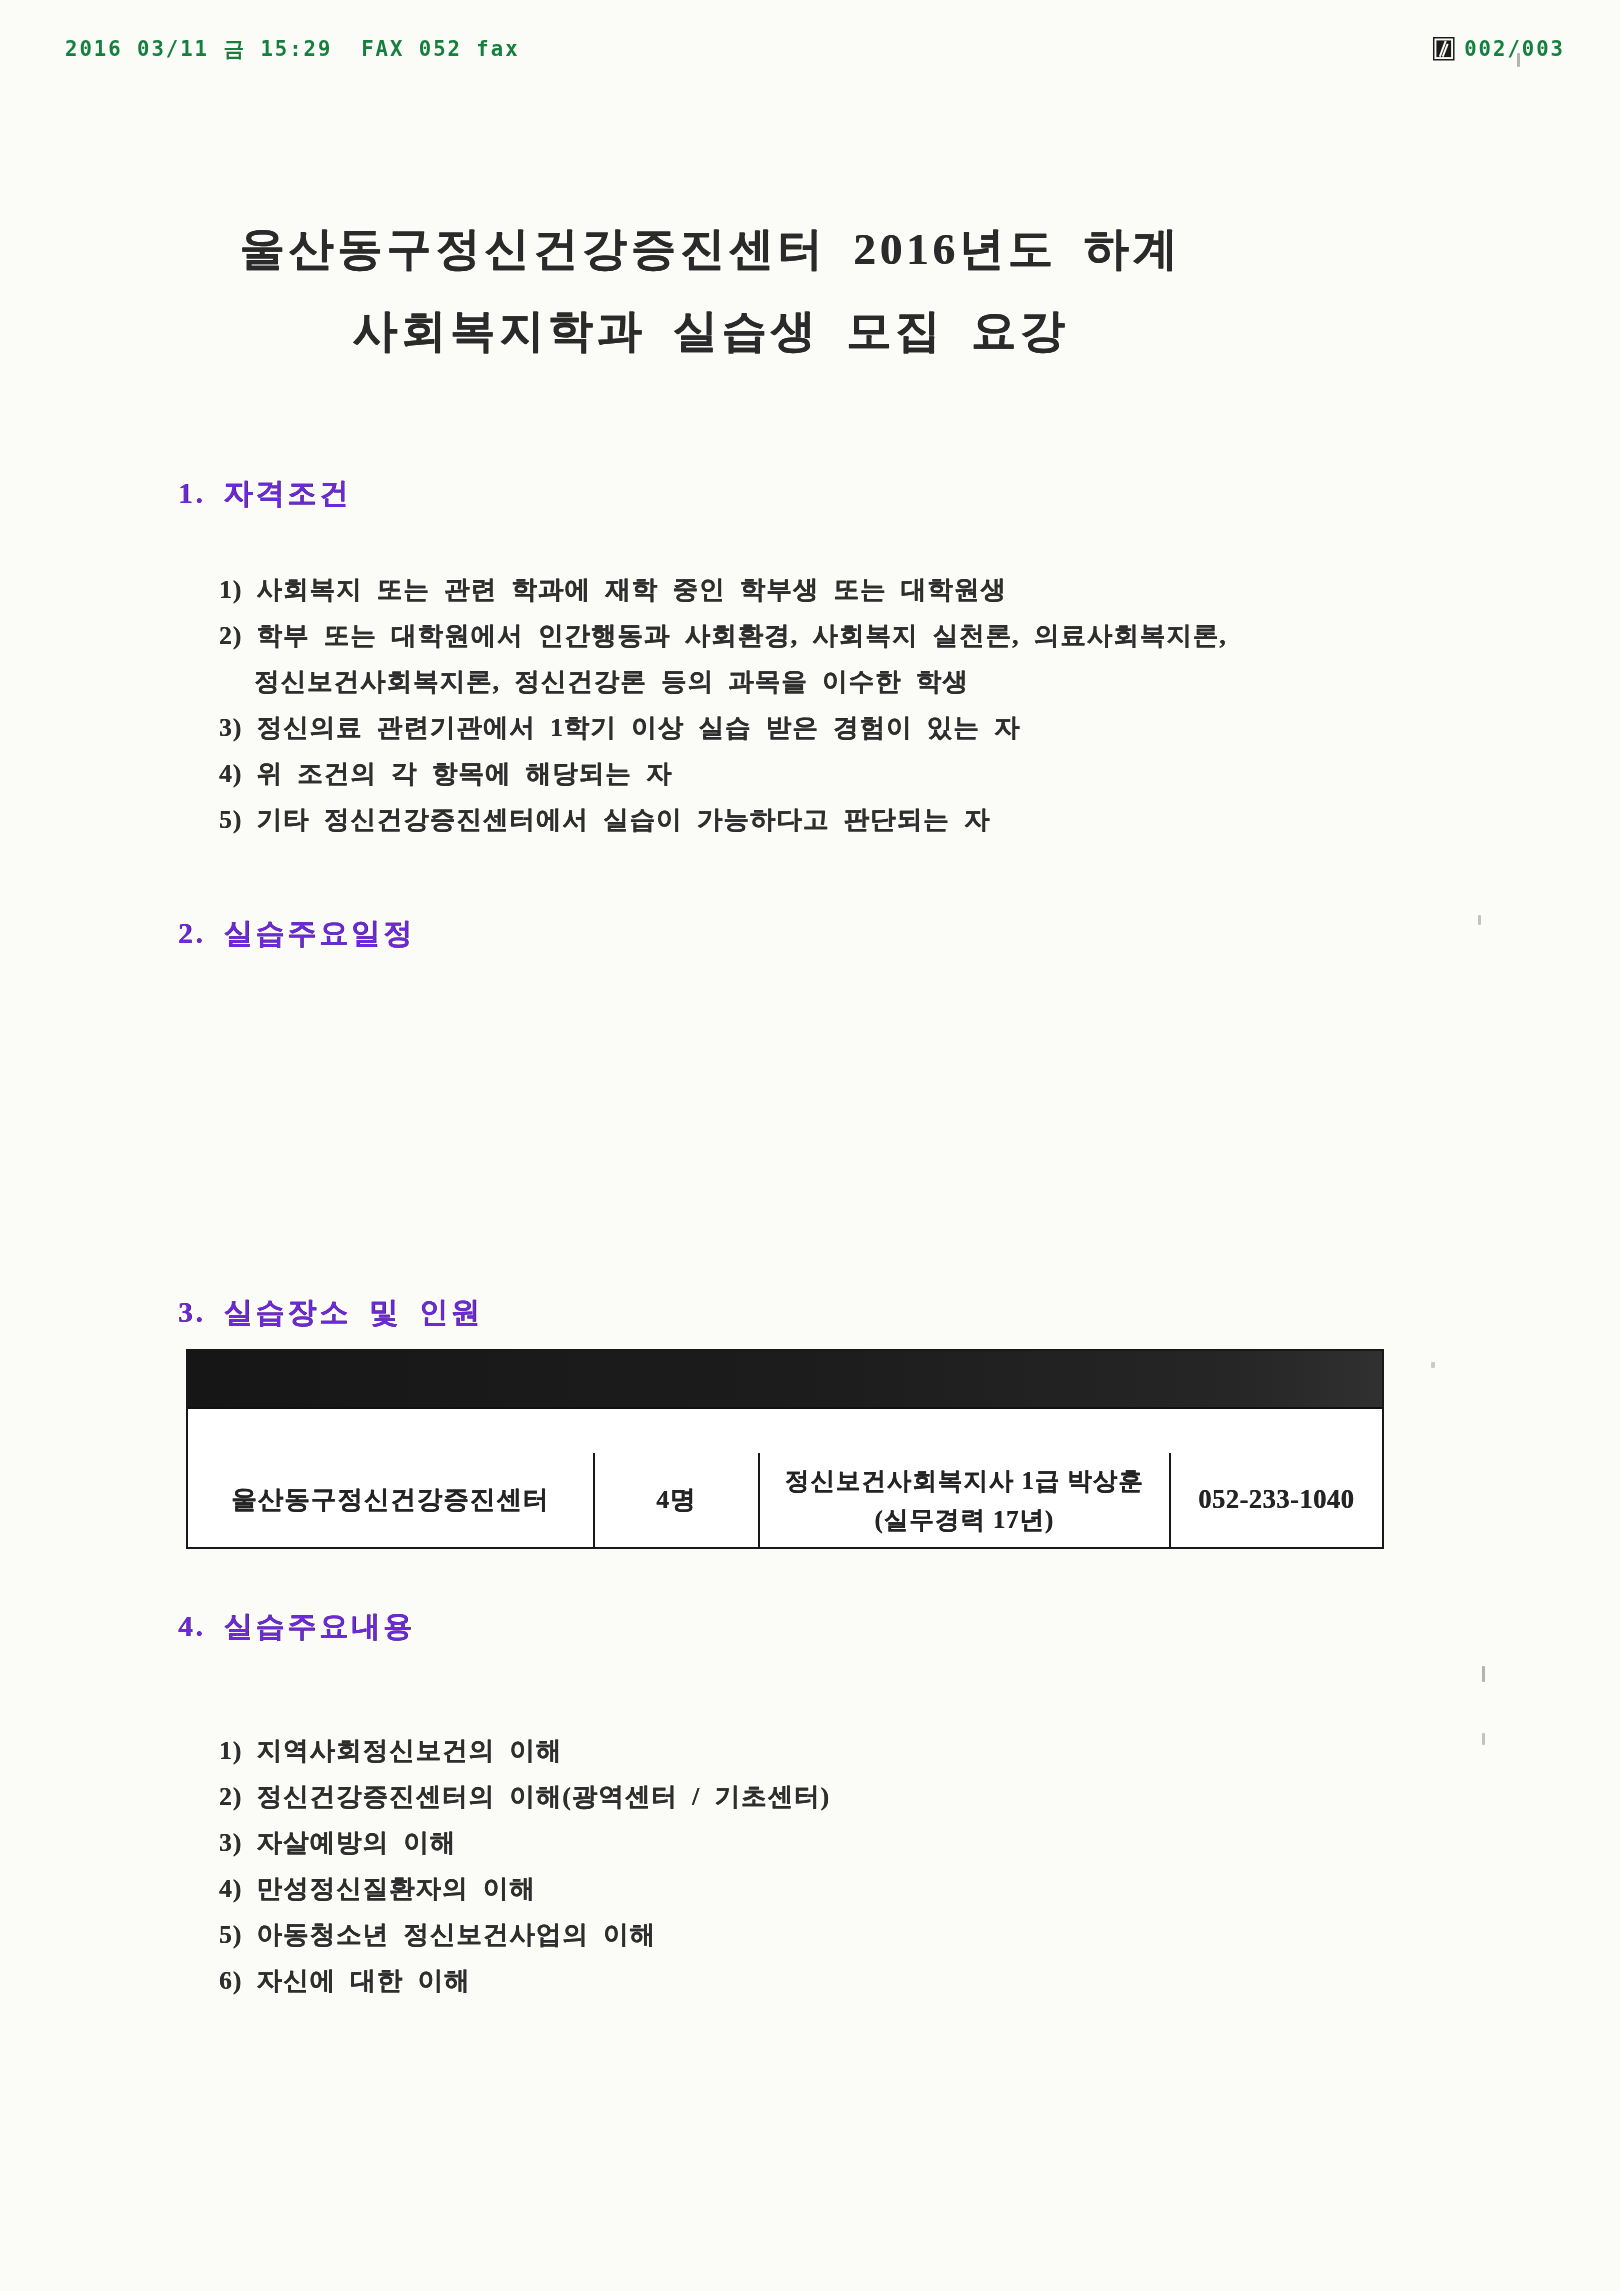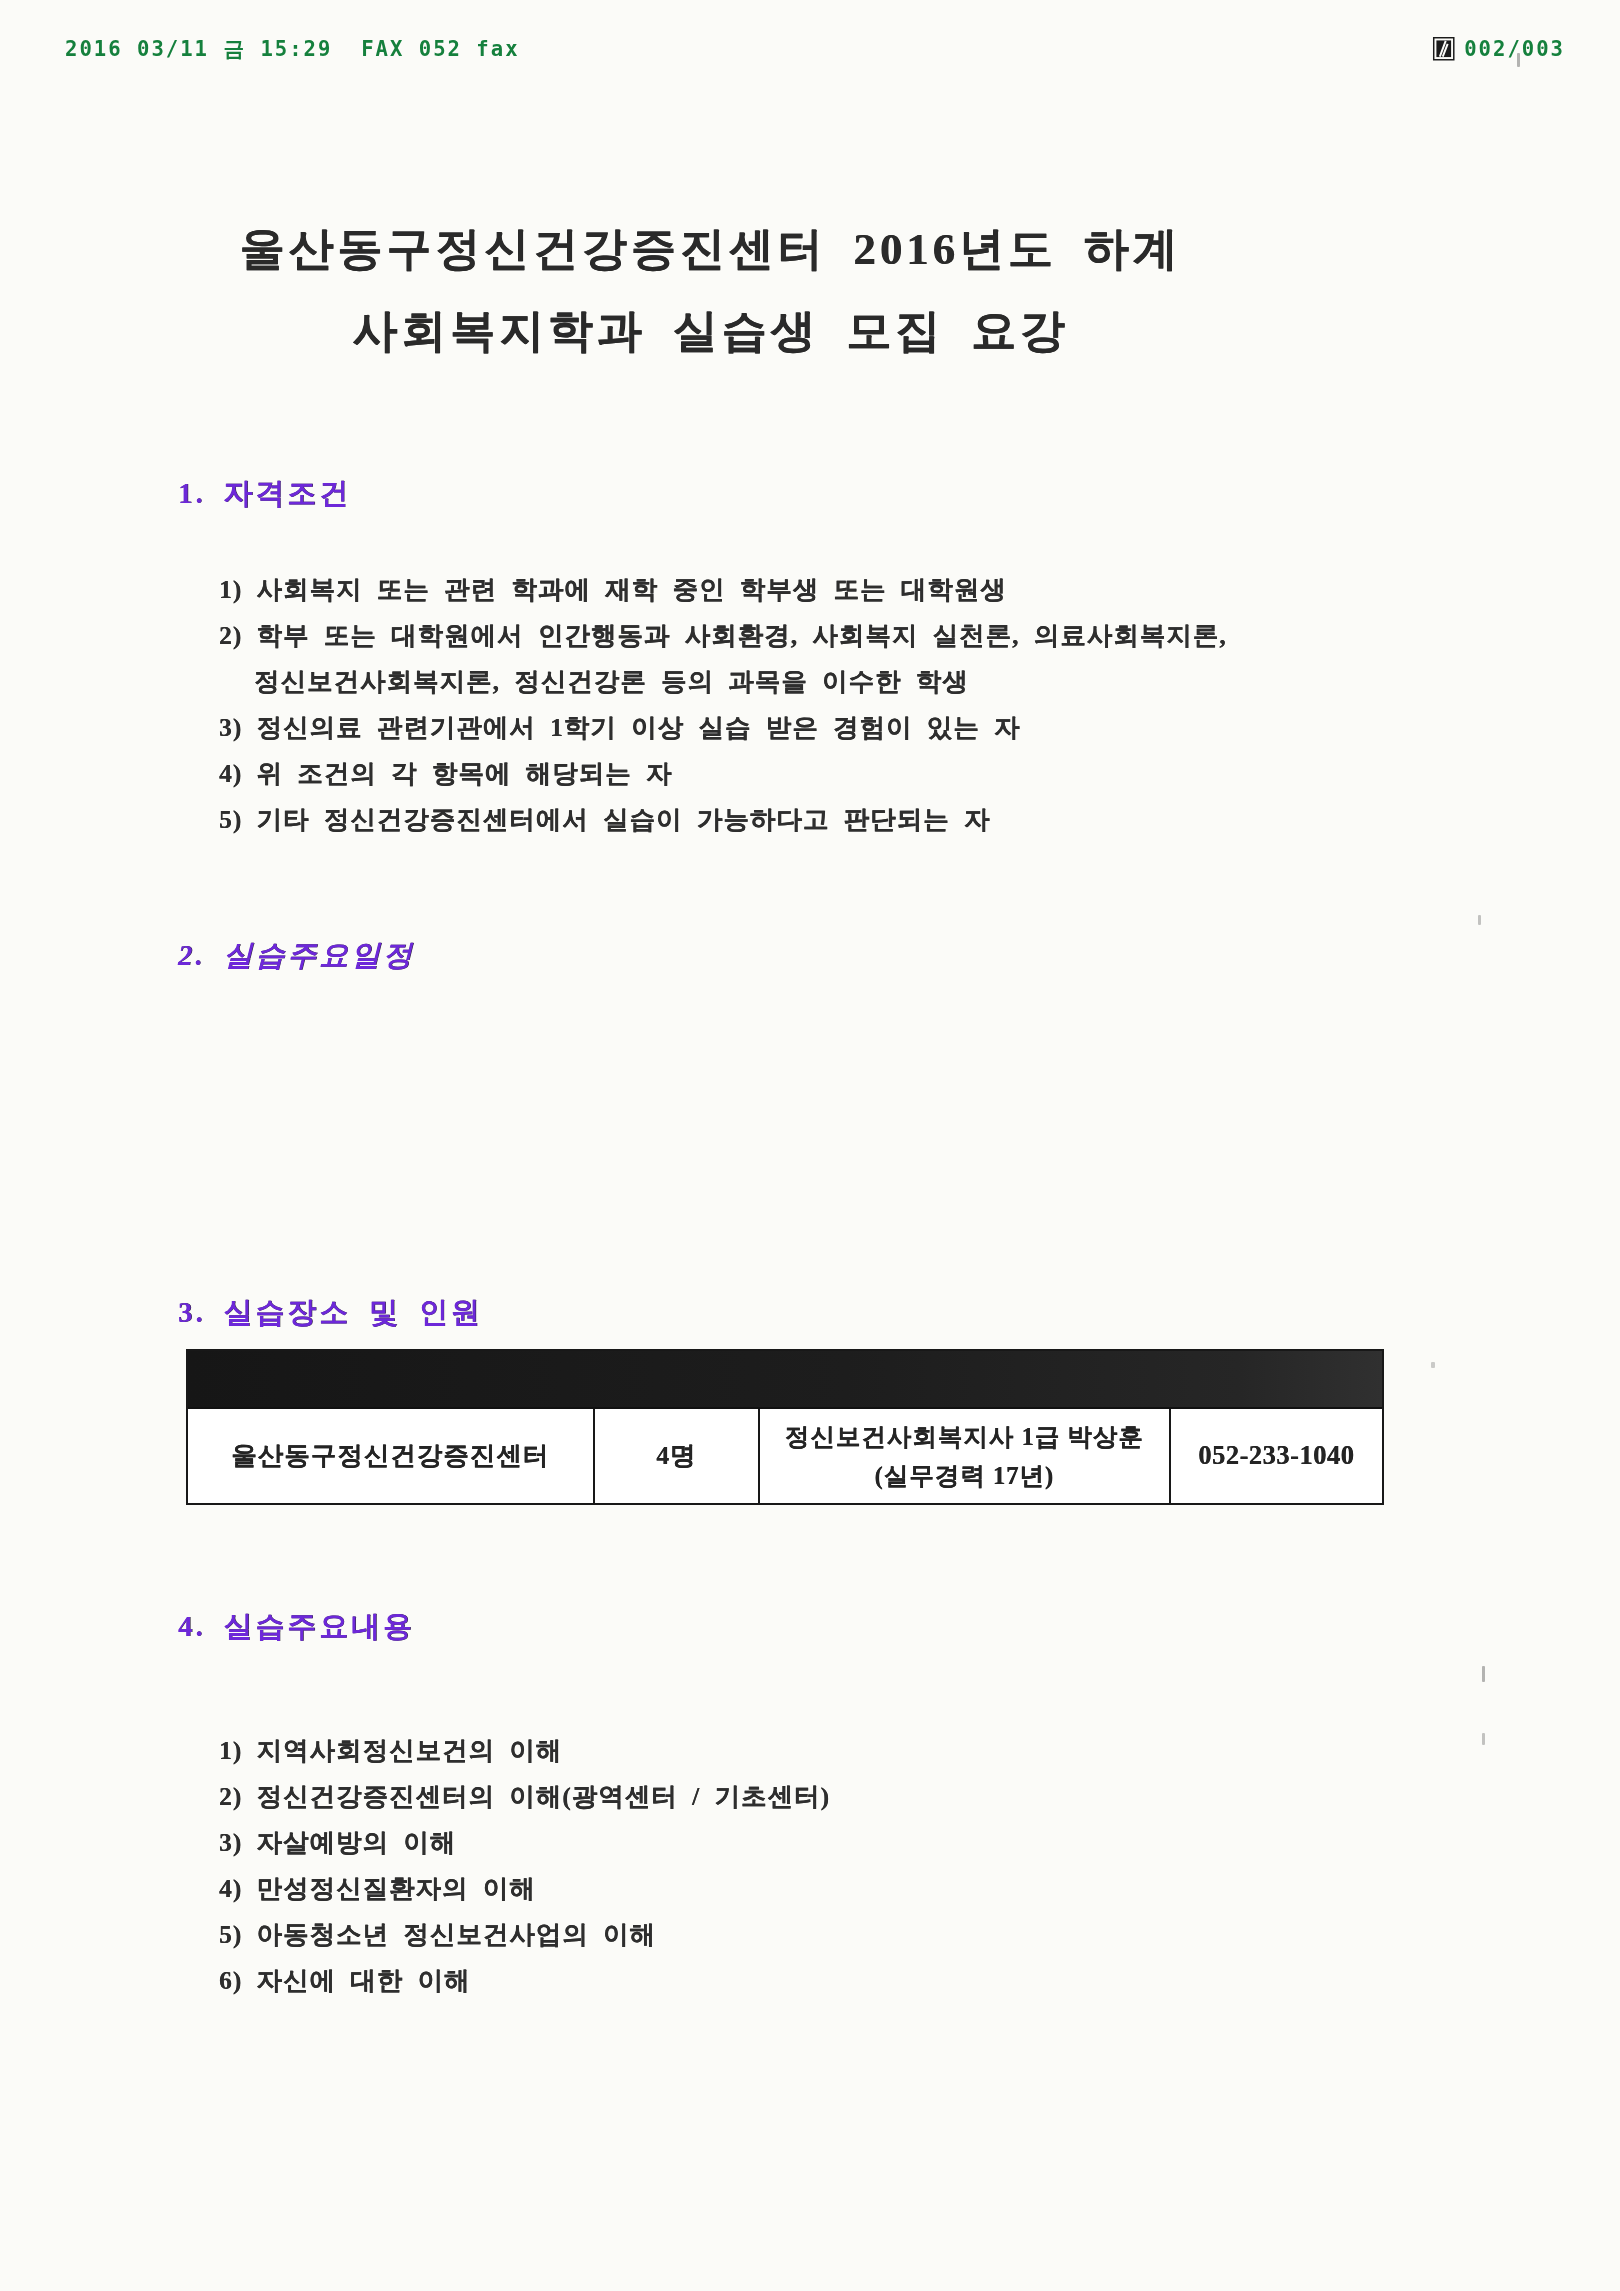--- a/index.html
+++ b/index.html
@@ -38,37 +38,37 @@
   }
   .lines { margin-top:57px; }
   .line {
     font-size:25.5px; font-weight:bold; color:#2e2e2e;
     line-height:46px; letter-spacing:1px; word-spacing:6.9px;
     padding-left:41px;
     text-shadow:0.3px 0 0 #2e2e2e;
   }
   .line.cont { padding-left:76px; }
   #sec1 { top:477px; }
-  #sec2 { top:939px;font-style:italic; }
+  #sec2 { top:917px; }
   #sec3 { top:1296px; }
   #sec4 { top:1610px; }
   #sec4 .lines { margin-top:85px; }
   
   .practice-table {
     margin-top:19.6px; margin-left:7.8px;
     width:1194px;
     border:2.9px solid #181818;
     background:#fff;
   }
   .thead-bar {
     height:56px;
     background:linear-gradient(90deg,#161616 0%,#1d1d1d 55%,#262626 88%,#303030 100%);
     border-bottom:2.9px solid #111;
   }
-  .trow { display:flex; height:94px; }
+  .trow { display:flex; height:94px;margin-top:44px; }
   .tcell {
     display:flex; flex-direction:column; align-items:center; justify-content:center;
     border-right:2.9px solid #181818;
     font-size:25.5px; font-weight:bold; color:#242424;
     letter-spacing:1px; text-align:center;
     text-shadow:0.3px 0 0 #242424;
   }
   .tcell:last-child { border-right:none; }
   .c-place { width:405px; }
   .c-count { width:163px; }

